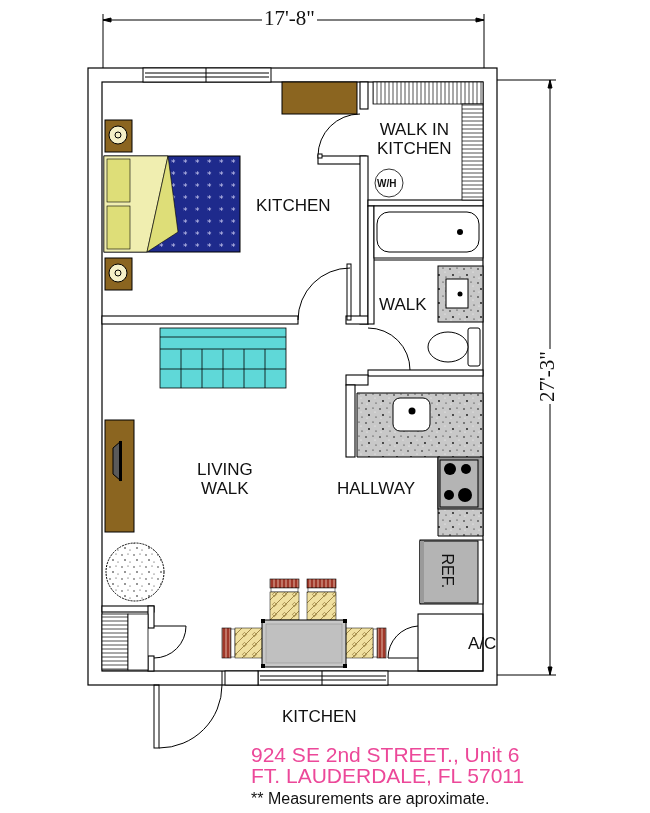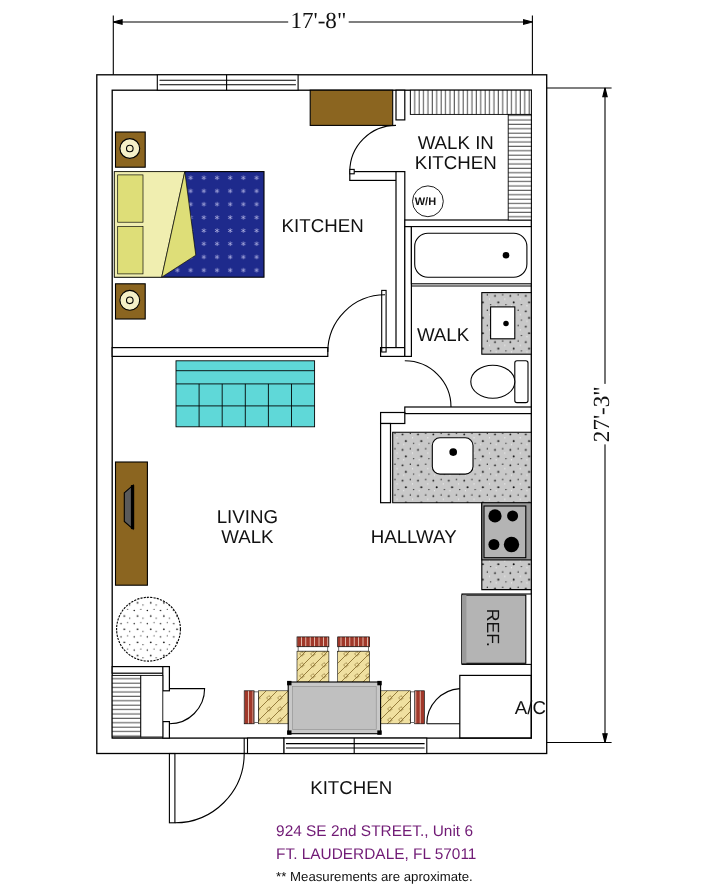--- a/index.html
+++ b/index.html
@@ -1,22 +1,22 @@
 <!DOCTYPE html>
 <html><head>
 <meta charset="utf-8">
 <style>
   html, body { margin: 0; padding: 0; background: #ffffff; }
   body { width: 650px; height: 813px; position: relative; overflow: hidden; font-family: "Liberation Sans", sans-serif; }
   #plan { position: absolute; left: 0; top: 0; }
   .lbl { position: absolute; color: #111; font-family: "Liberation Sans", sans-serif; text-align: center; white-space: nowrap; line-height: 1.1; }
   .room-lbl { font-size: 17px; }
   .dim-lbl { font-family: "Liberation Serif", serif; font-size: 21px; background: #fff; padding: 0 2px; }
-  .addr { position: absolute; left: 251px; font-size: 14px; color: #701a75; text-align: right; line-height: 20px; }
-  .note { position: absolute; left: 251px; top: 790px; font-size: 12px; color: #111; }
+  .addr { position: absolute; left: 251px; font-size: 21px; color: #ec4899; text-align: right; line-height: 20px; }
+  .note { position: absolute; left: 251px; top: 790px; font-size: 16px; color: #111; }
 </style>
 </head>
 <body>
 
 <svg id="plan" width="650" height="813" viewBox="0 0 650 813" xmlns="http://www.w3.org/2000/svg">
   <defs>
     <pattern id="speckle" width="14" height="14" patternUnits="userSpaceOnUse">
       <rect width="14" height="14" fill="#c8c8c8"></rect>
       <circle cx="2" cy="3" r="0.8" fill="#111"></circle>
       <circle cx="9" cy="2" r="0.6" fill="#111"></circle>

